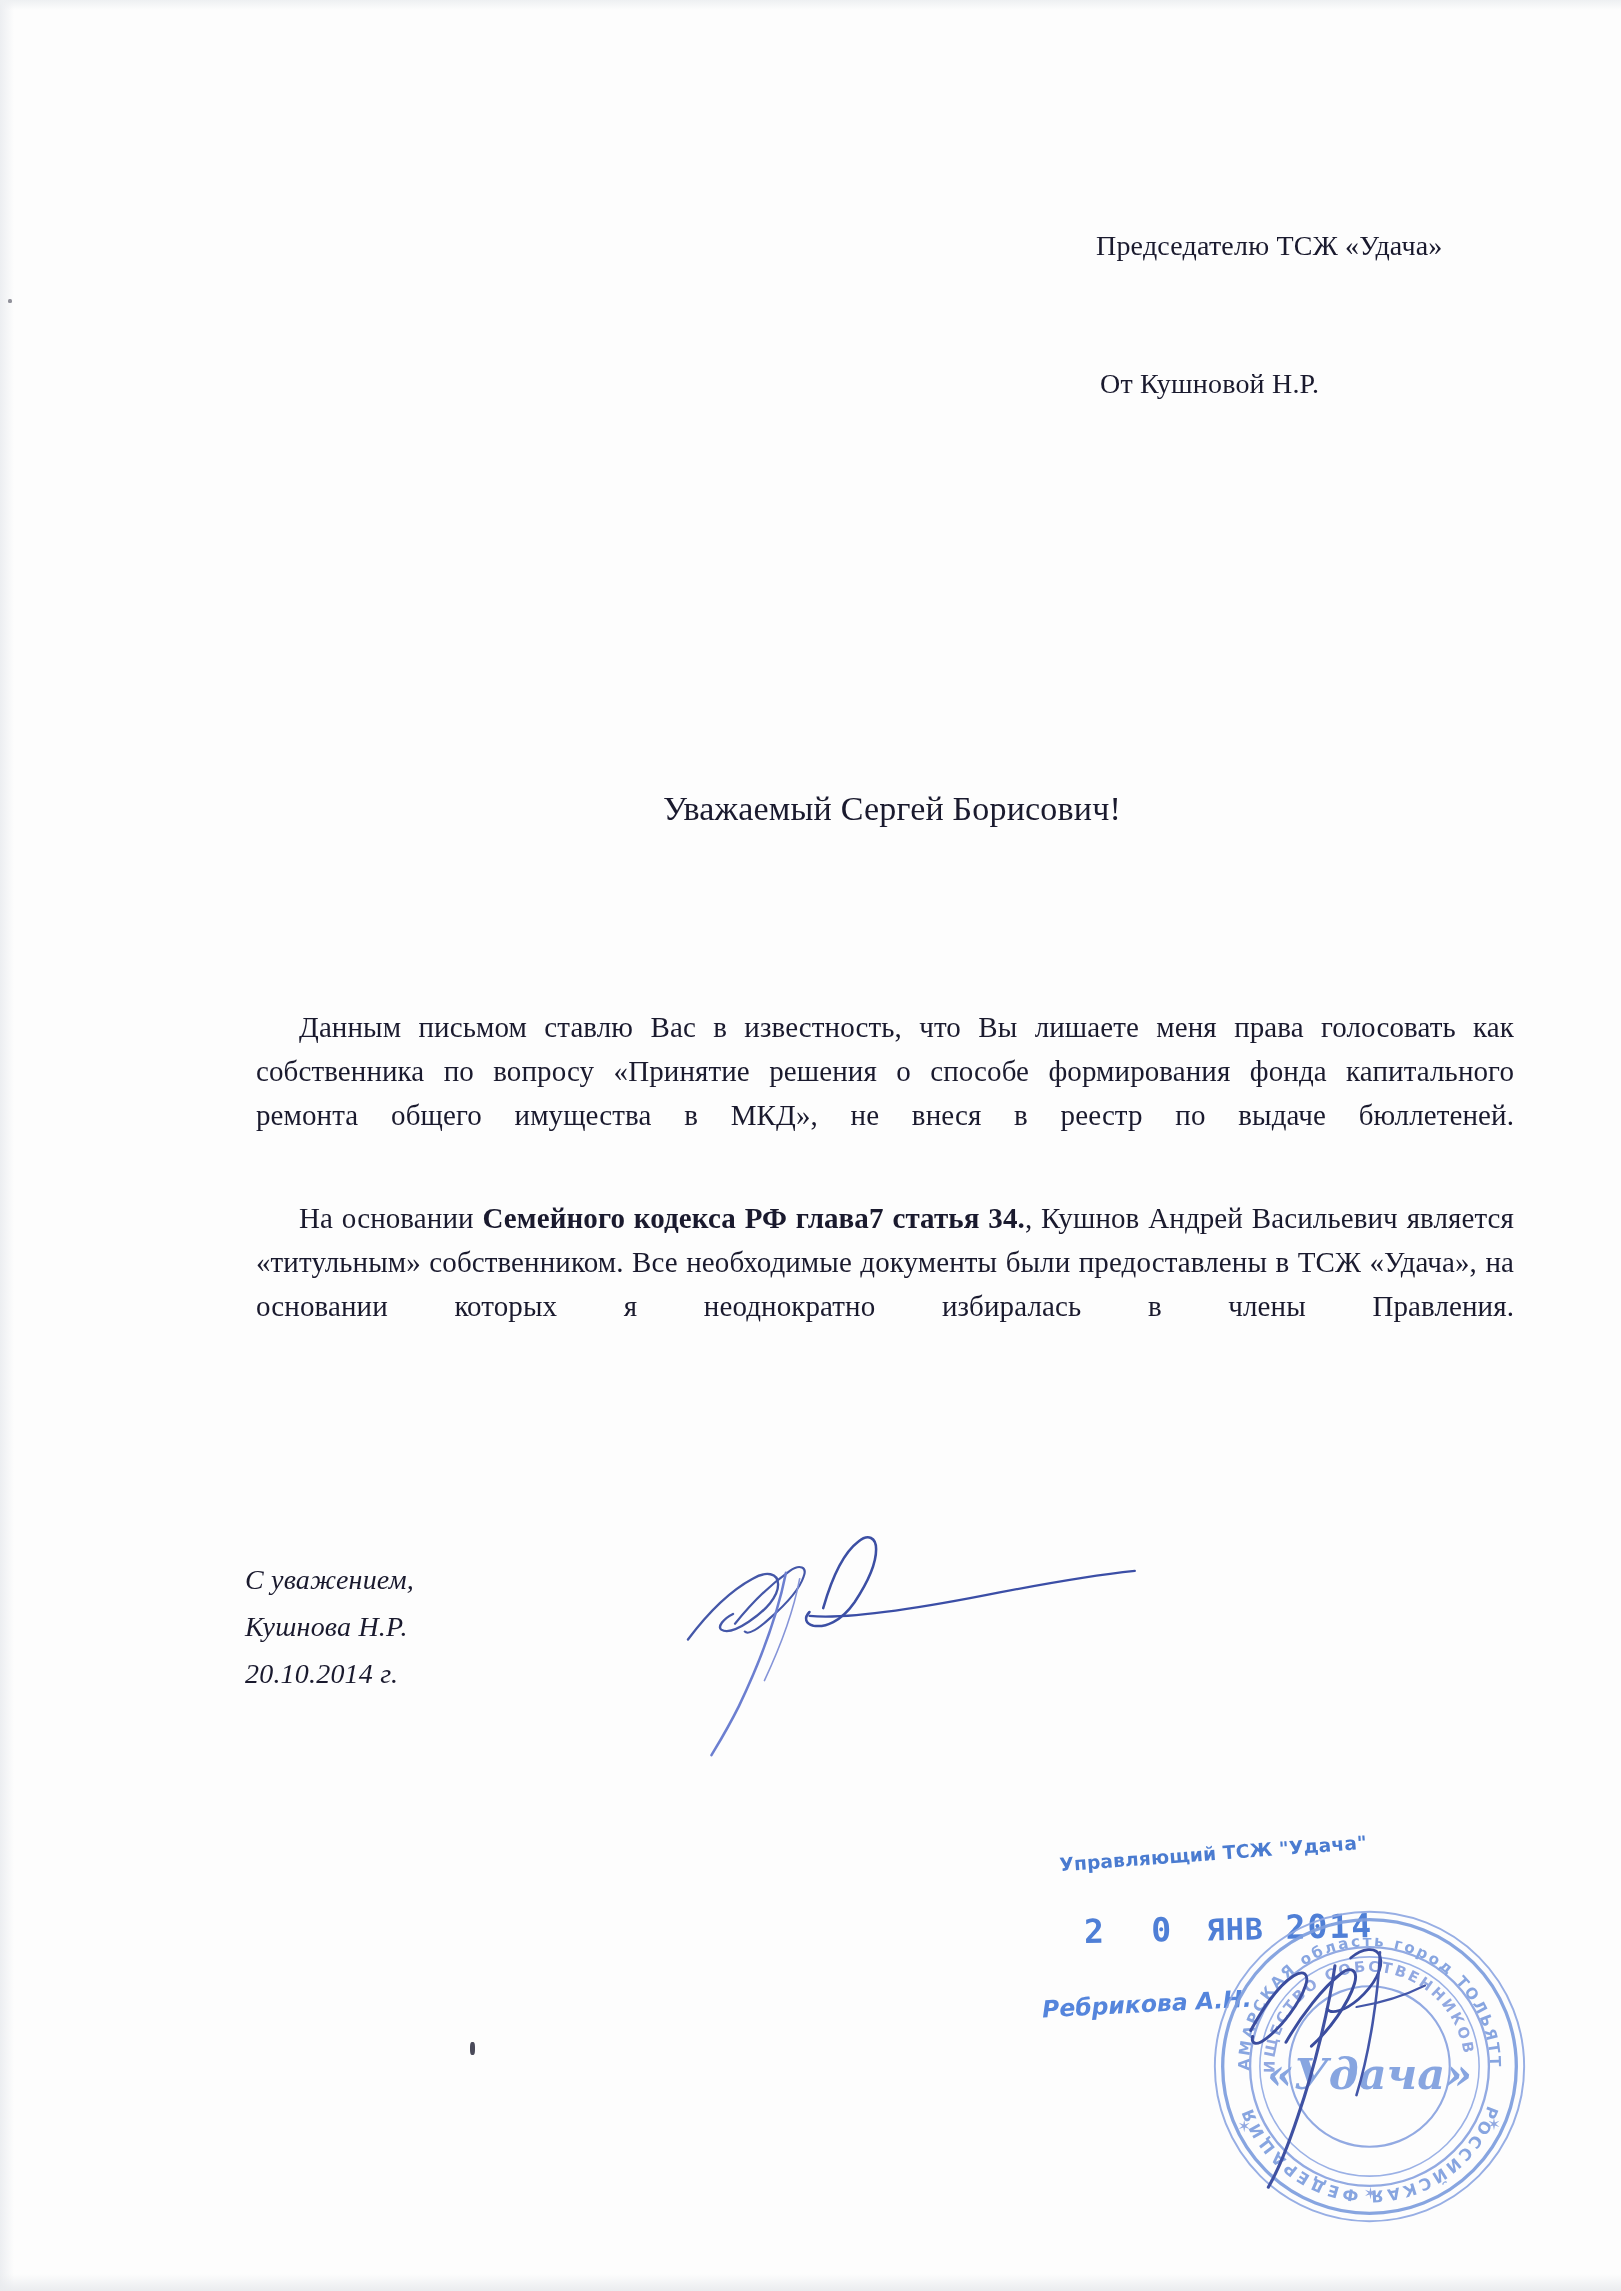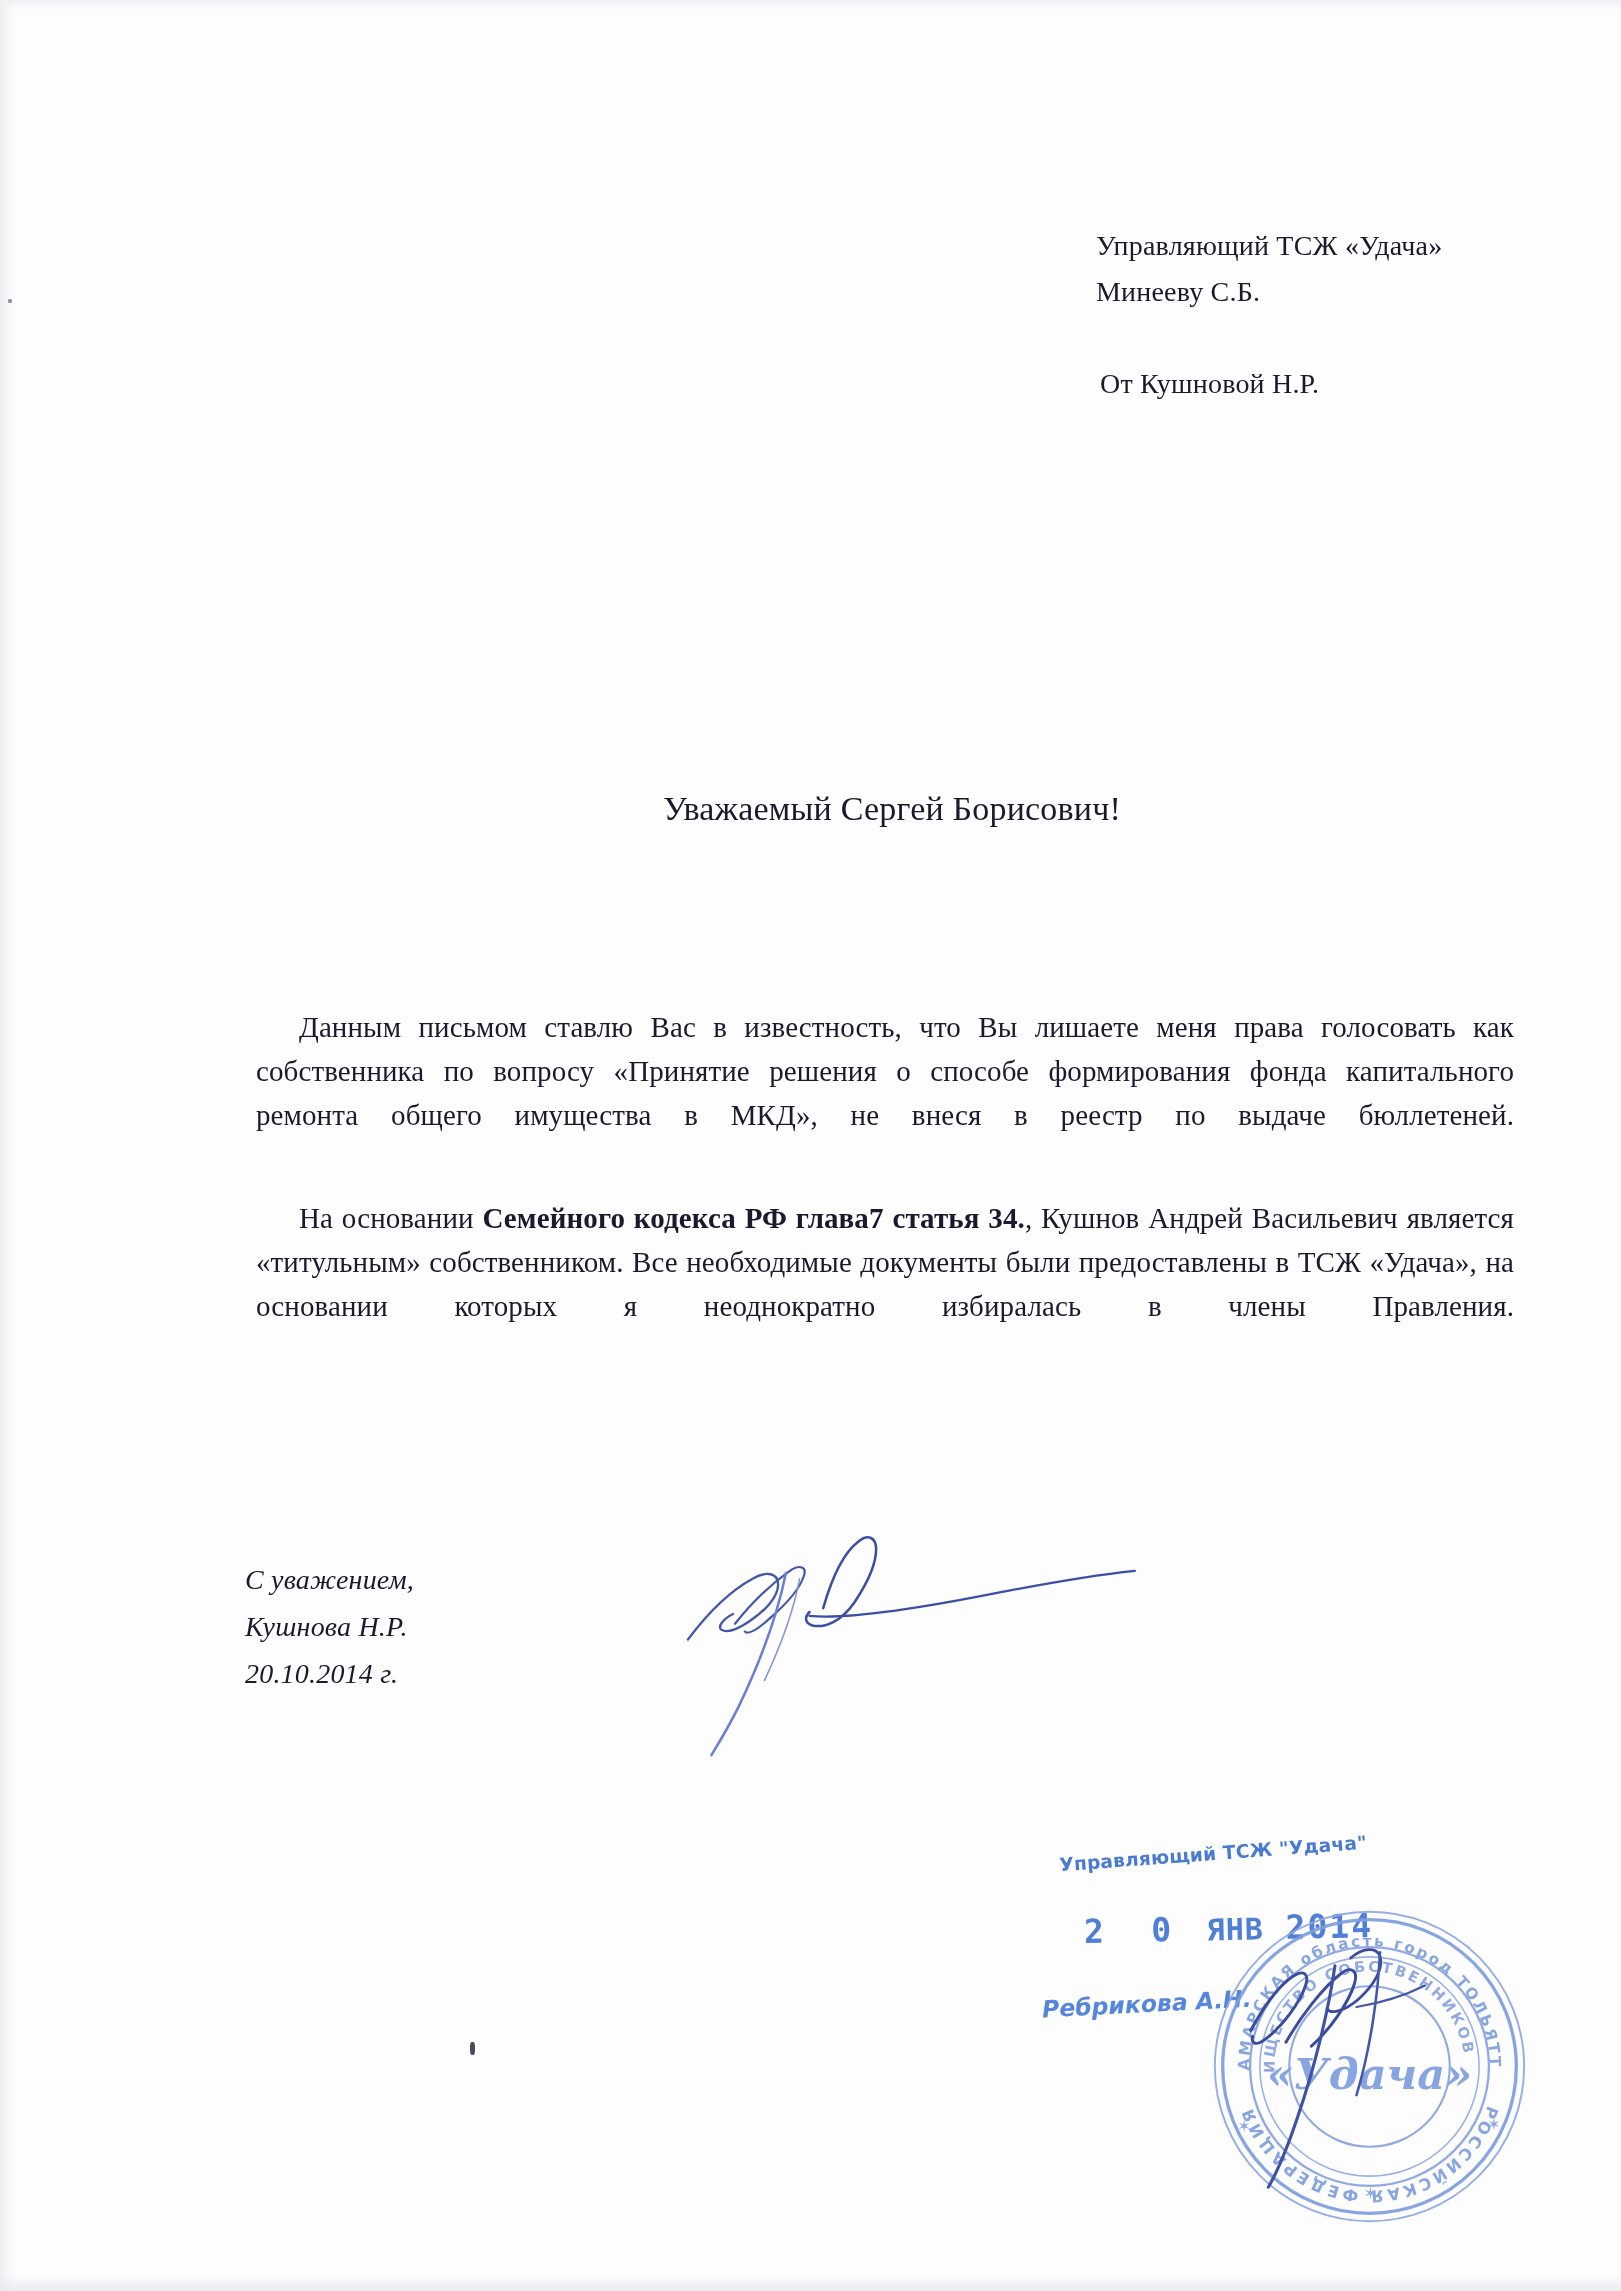--- a/index.html
+++ b/index.html
@@ -190,22 +190,21 @@
 <div class="page">
 
   <div class="scan-edge-left"></div>
   <div class="scan-edge-top"></div>
   <div class="scan-edge-bottom"></div>
 
   <div class="speck" style="left:470px; top:2042px; width:4.9px; height:12.7px;"></div>
   <div class="speck" style="left:7.8px; top:299px; width:3.9px; height:3.9px; opacity:.5;"></div>
 
   <div class="addressee">
-    <div>Управляющий ТСЖ «Удача»</div>
-    <div>Минееву С.Б.</div>
+    <div>Председателю ТСЖ «Удача»</div>
   </div>
 
   <div class="from-block">
     <div>От  Кушновой Н.Р.</div>
   </div>
 
   <div class="salutation">Уважаемый Сергей Борисович!</div>
 
   <div class="body-block">
     <p>Данным письмом ставлю Вас в известность, что Вы лишаете меня права  голосовать как собственника по вопросу  «Принятие   решения о способе формирования фонда капитального ремонта общего имущества в МКД»,   не внеся в реестр по выдаче бюллетеней.</p>

